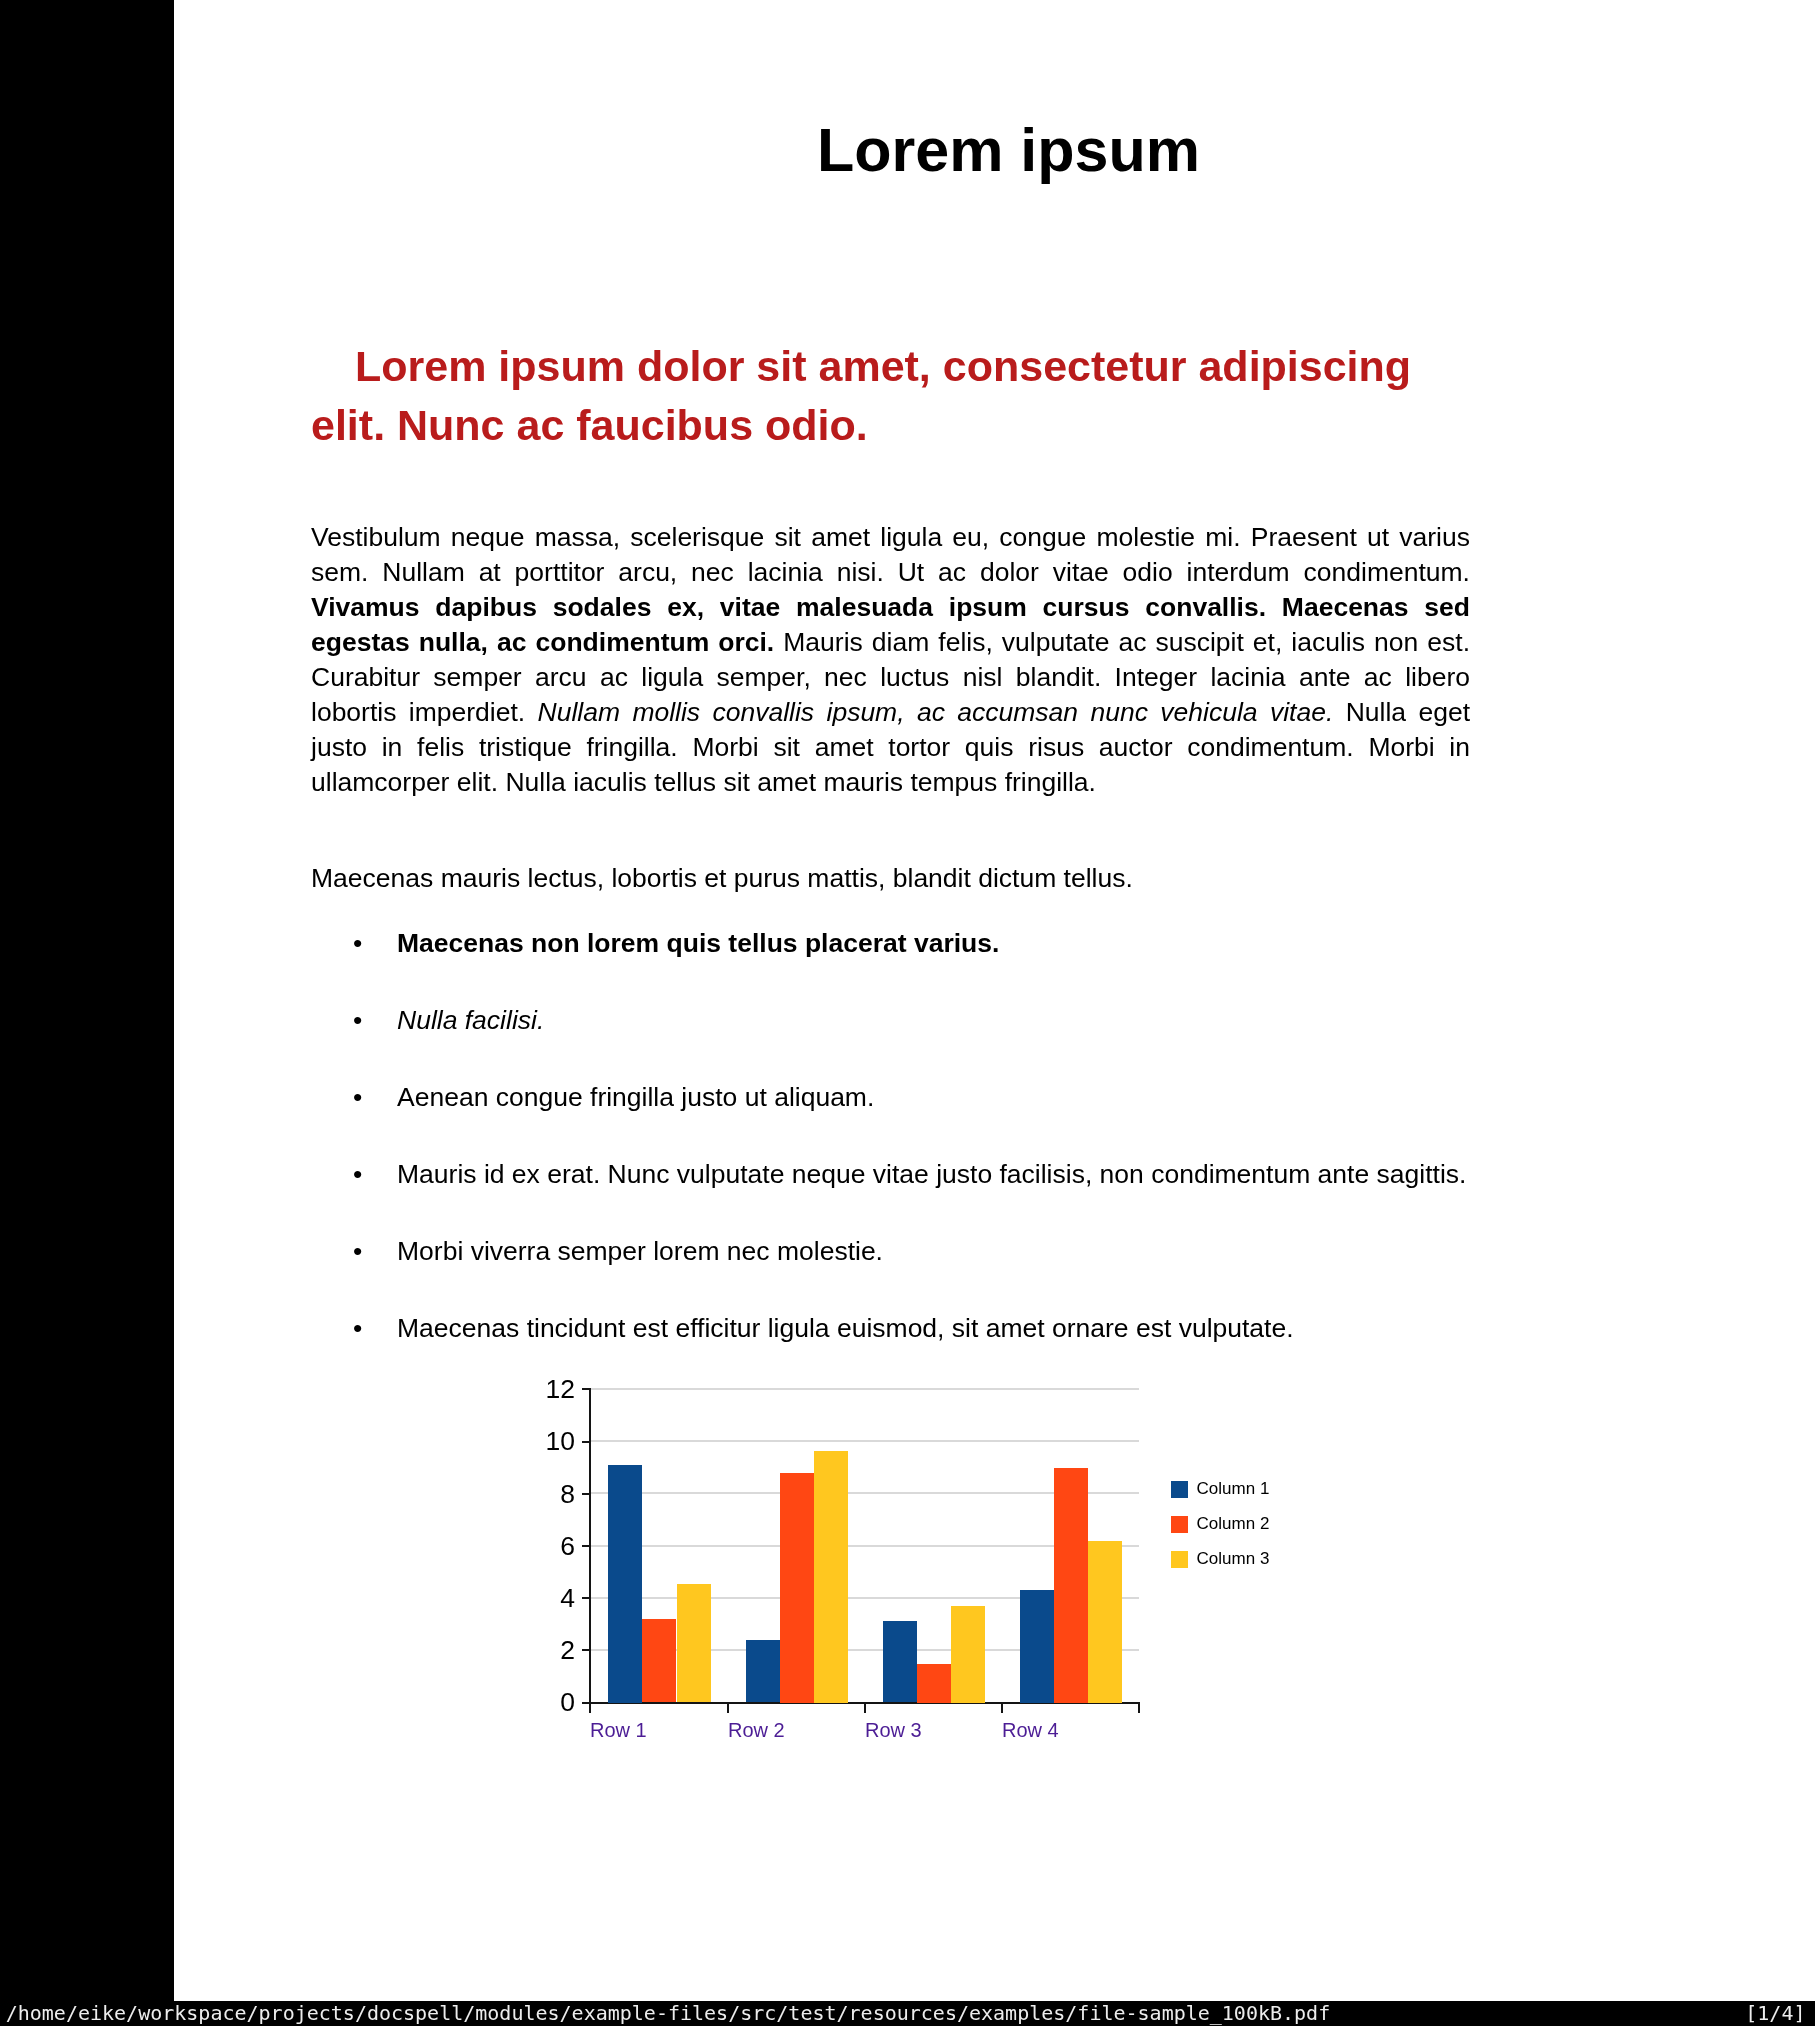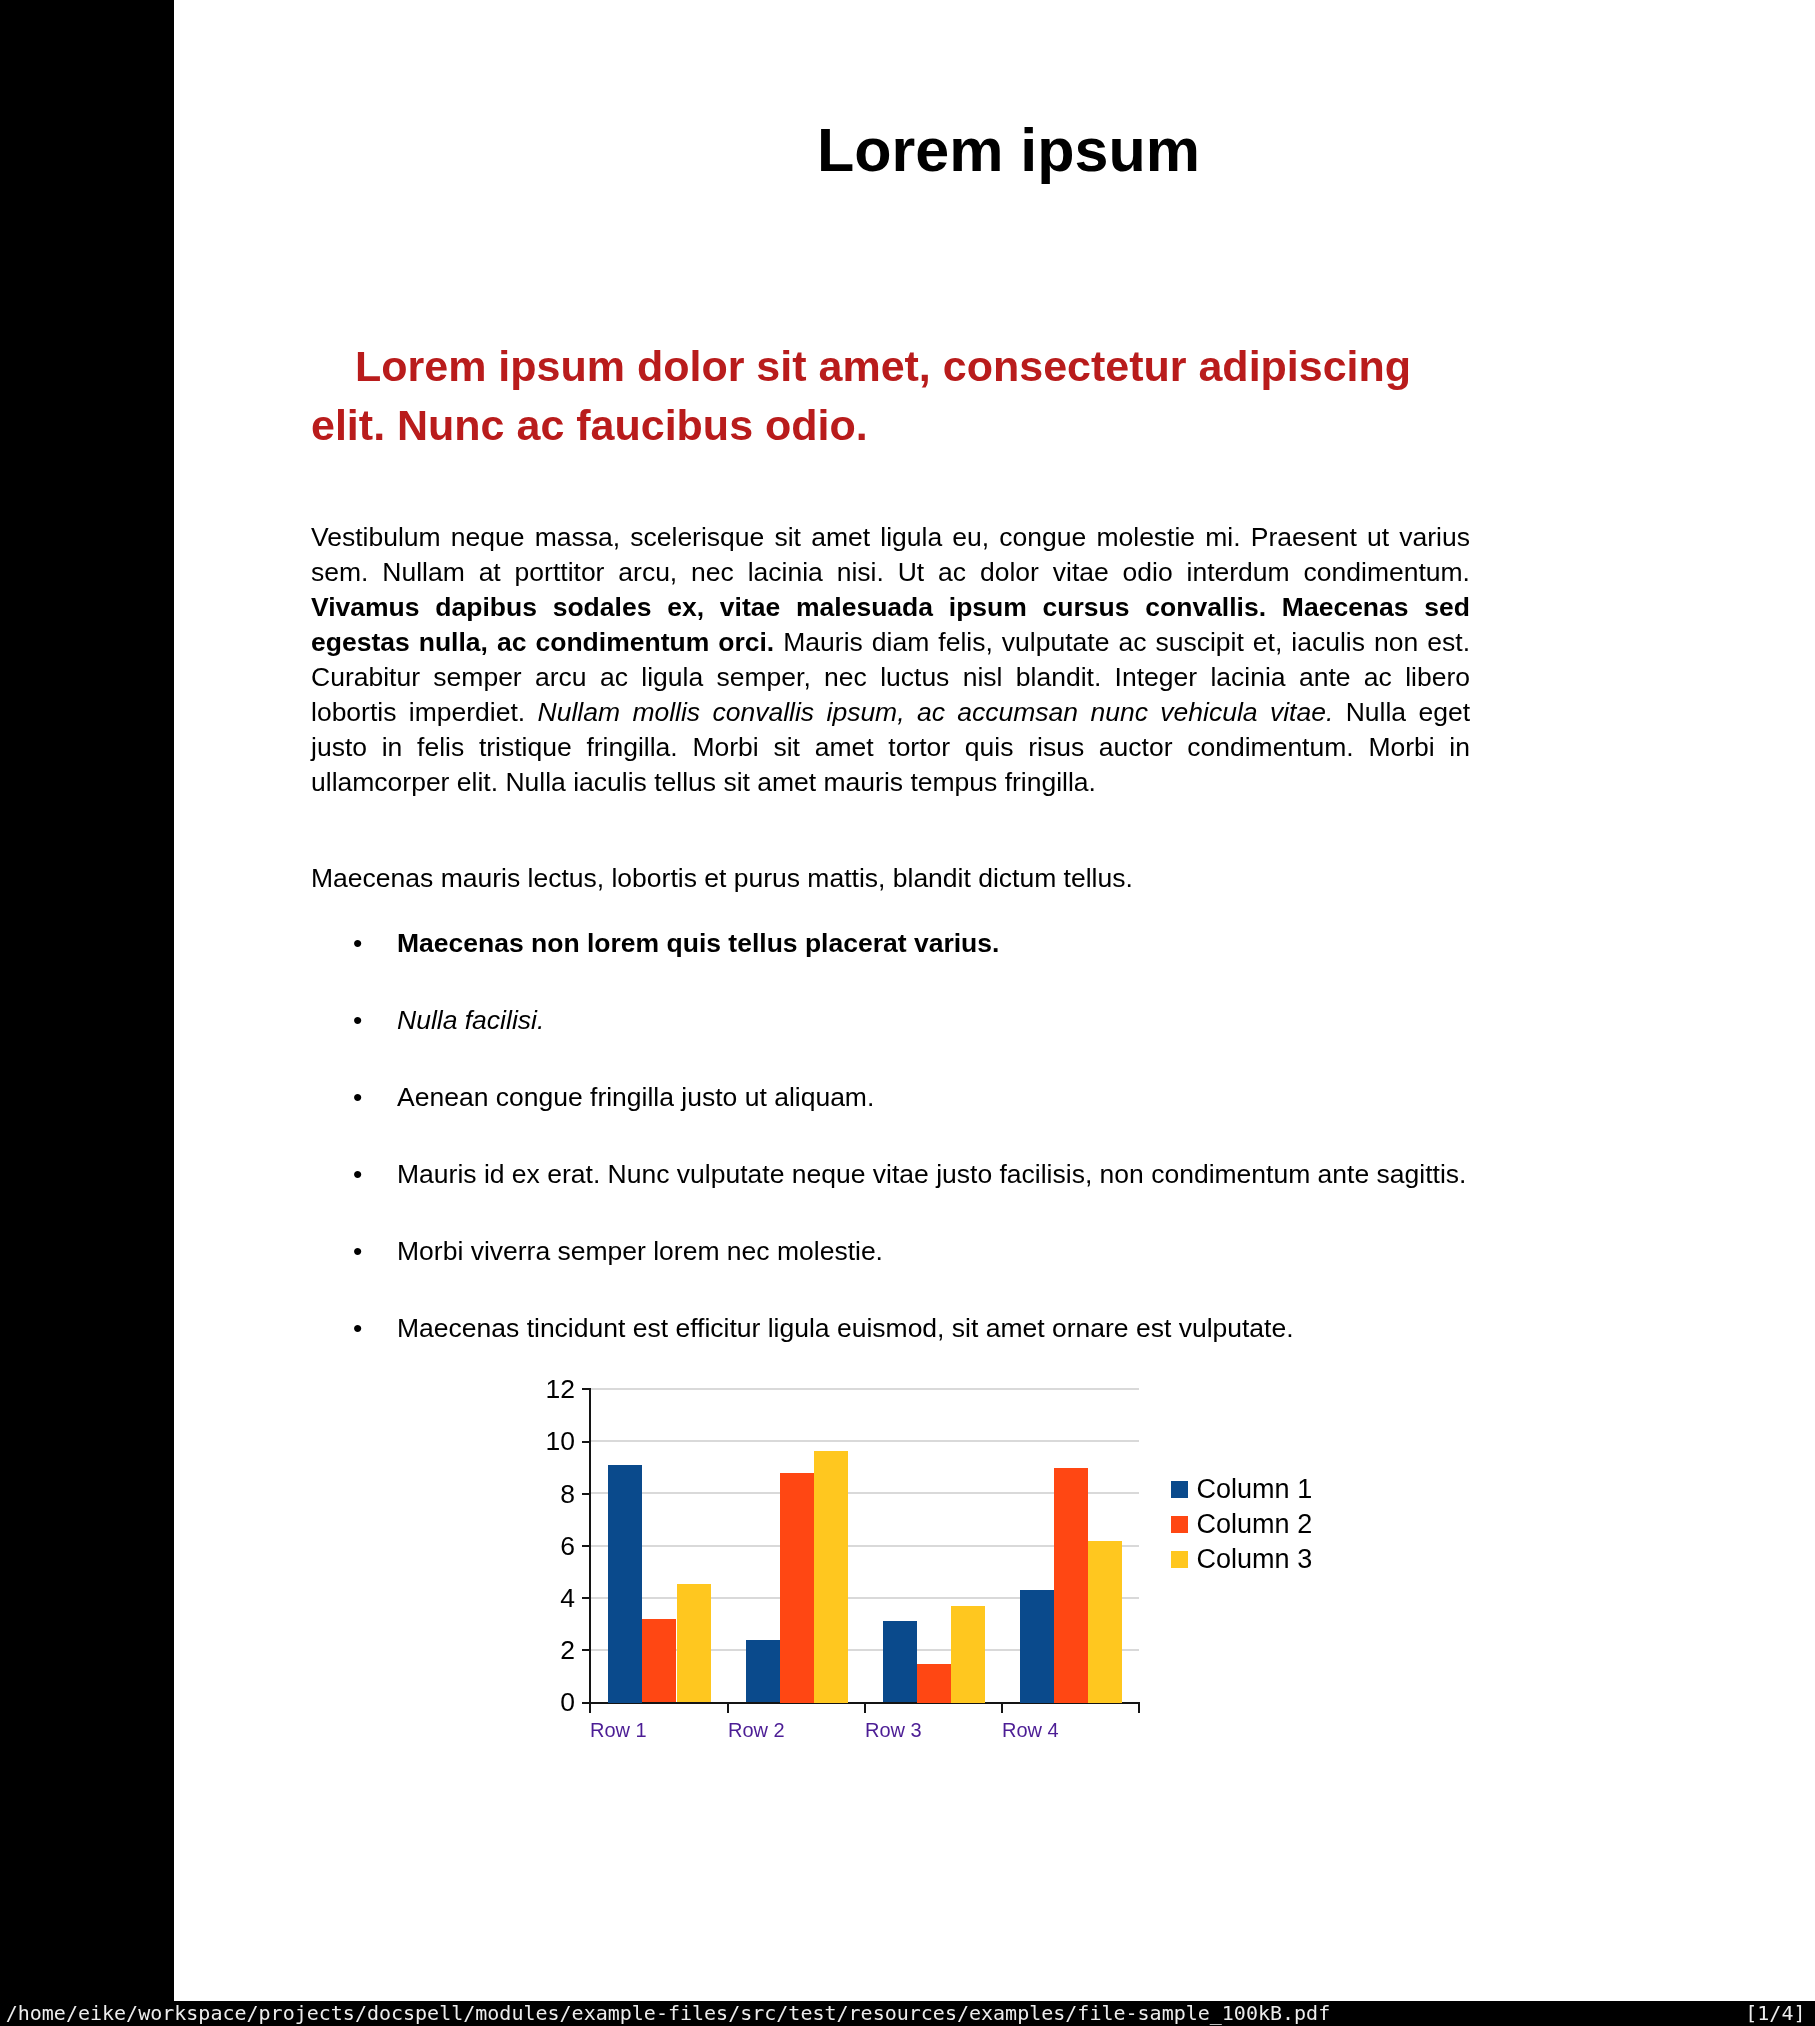--- a/index.html
+++ b/index.html
@@ -32,21 +32,21 @@
   .axis-y{position:absolute;left:415px;top:1389px;width:1.9px;height:315px;background:#141414;}
   .axis-x{position:absolute;left:415px;top:1702px;width:551px;height:1.9px;background:#141414;}
   .ytick{position:absolute;width:8.5px;height:1.9px;background:#141414;left:408px;}
   .xtick{position:absolute;width:1.9px;height:8.5px;background:#141414;top:1704px;}
   .ylabel{position:absolute;width:66px;left:335px;text-align:right;font-size:26.5px;color:#000;
           height:32px;line-height:32px;}
   .xlabel{position:absolute;width:137px;text-align:left;font-size:20px;color:#4c1d95;top:1719px;}
   .bar{position:absolute;width:34px;}
   .legend-row{position:absolute;left:997px;height:26.5px;}
   .legend-swatch{position:absolute;left:0;top:4.7px;width:17px;height:17px;}
-  .legend-label{position:absolute;left:25.6px;top:0;font-size:27px;line-height:26.5px;color:#000;white-space:nowrap;}
+  .legend-label{position:absolute;left:25.6px;top:0;font-size:17px;line-height:26.5px;color:#000;white-space:nowrap;}
 
   
   .statusbar{position:absolute;left:0;top:2001px;width:1815px;height:25.6px;background:#000;
              font-family:"DejaVu Sans Mono",monospace;font-size:20px;line-height:25.6px;color:#ededed;}
   .statusbar .path{position:absolute;left:5.7px;top:0;white-space:nowrap;}
   .statusbar .pageind{position:absolute;right:9.5px;top:0;}
 </style>
 </head>
 <body>
 

